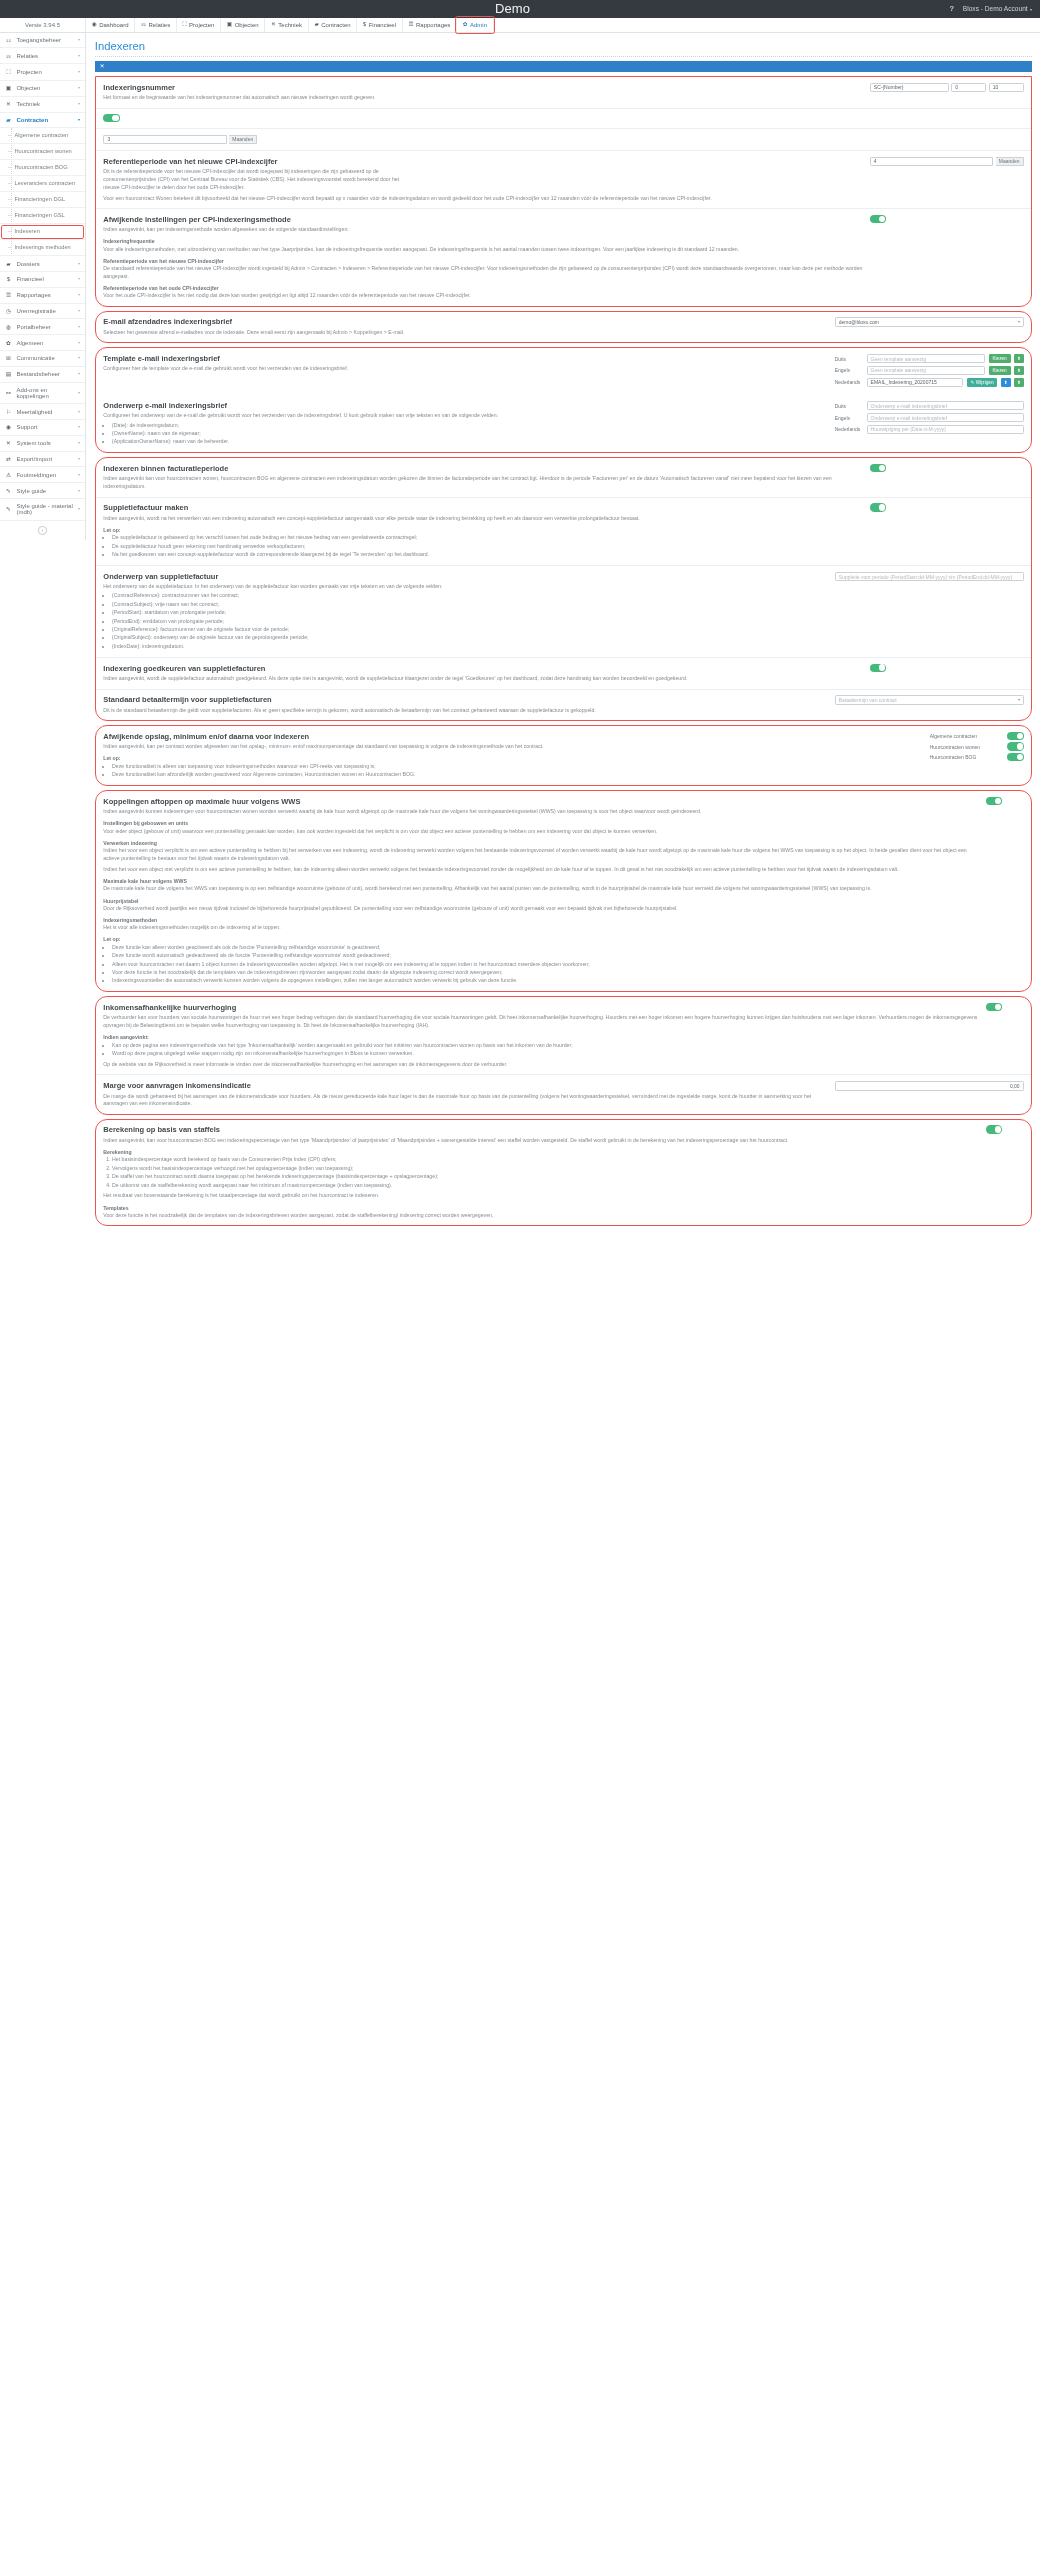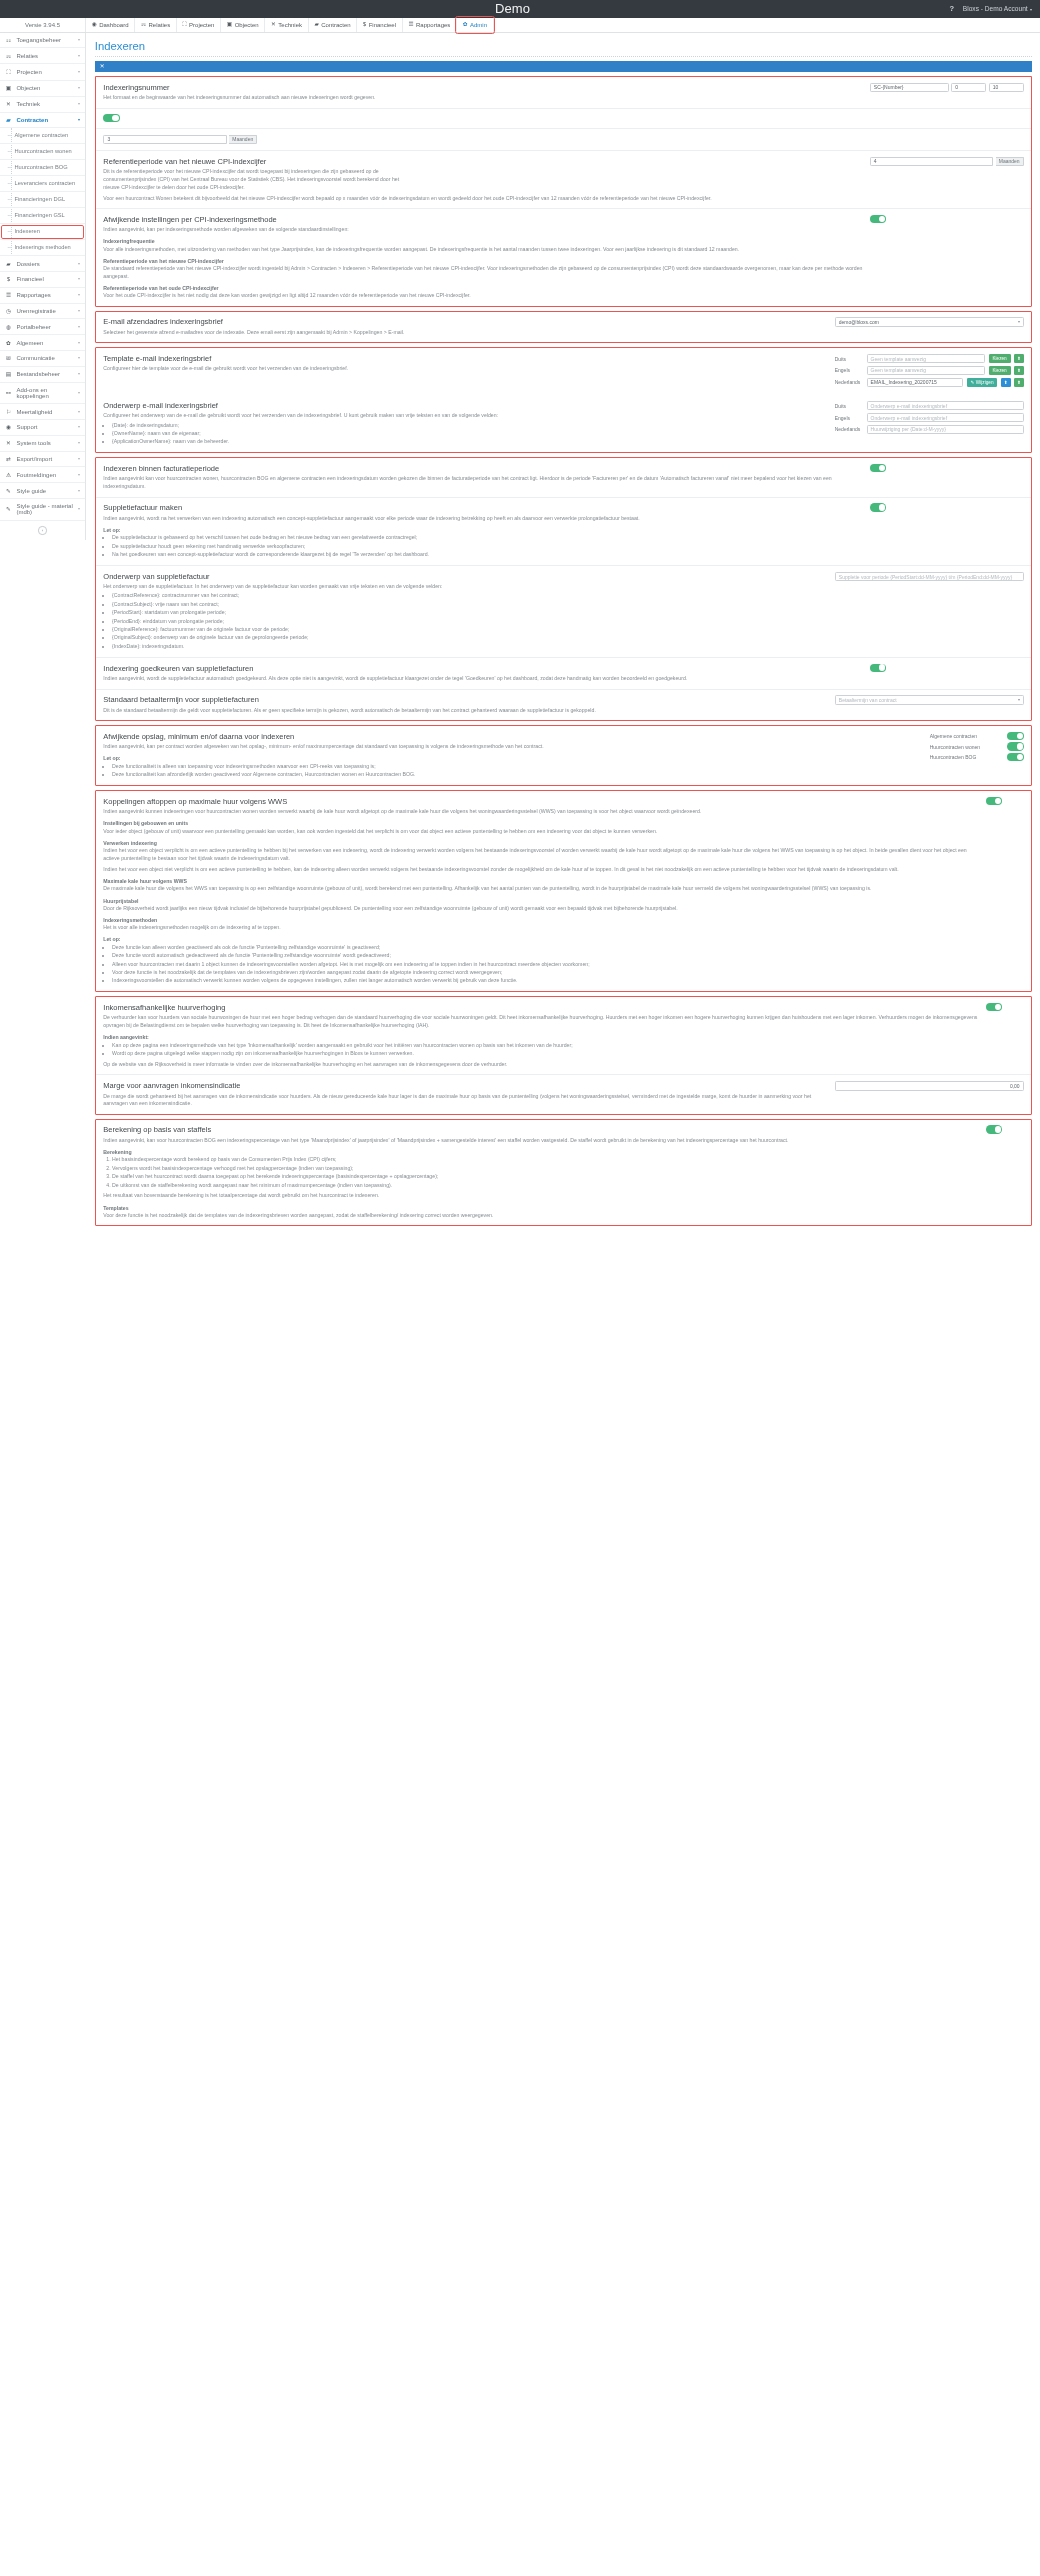--- a/index.html
+++ b/index.html
@@ -108,30 +108,30 @@
 
   .blue-bar {
     background:#2f80c7; height:11.3px; display:flex; align-items:center;
     padding:0 5px; margin-bottom:0px;
   }
   .blue-bar .bb-ico { color:#fff; font-size:5.7px; }
 
   
   .annot { position:relative; margin-top:3.8px; }
   .annot > .annot-box {
-    border:1px solid #ef5350; border-radius:1px; background:#fff;
+    border:1px solid #ef5350; border-radius:12px; background:#fff;
   }
   .annot.first > .annot-box { border-top-left-radius:0; border-top-right-radius:0; }
 
   .card { background:#fff; }
   .panel { padding:5.7px 7.5px 5.7px 7.5px; border-bottom:0.6px solid #eceff1; position:relative; }
   .panel:last-child { border-bottom:none; }
   .panel.noborder { border-bottom:none; }
 
-  .p-title { font-size:7.5px; color:#43494d; margin:0 0 2.5px 0; font-weight:normal; }
+  .p-title { font-size:7.5px; color:#43494d; margin:0 0 2.5px 0; font-weight:bold; }
   .p-desc { font-size:5.2px; color:#858c91; line-height:1.5; max-width:none; margin:0; }
   .p-desc.narrow { max-width:308px; }
   .p-sub { font-size:5.2px; color:#858c91; line-height:1.5; margin:3.1px 0 0 0; }
   .p-head { font-weight:bold; color:#6f767b; font-size:5.2px; margin:4.4px 0 1.3px 0; }
   ul.p-list { margin:1.3px 0 0 0; padding-left:8.8px; }
   ul.p-list li { font-size:5.2px; color:#858c91; line-height:1.5; margin-bottom:0.6px; }
   ol.p-list { margin:1.3px 0 0 0; padding-left:8.8px; }
   ol.p-list li { font-size:5.2px; color:#858c91; line-height:1.5; margin-bottom:0.6px; }
 
   .row-flex { display:flex; align-items:flex-start; gap:6.3px; }

